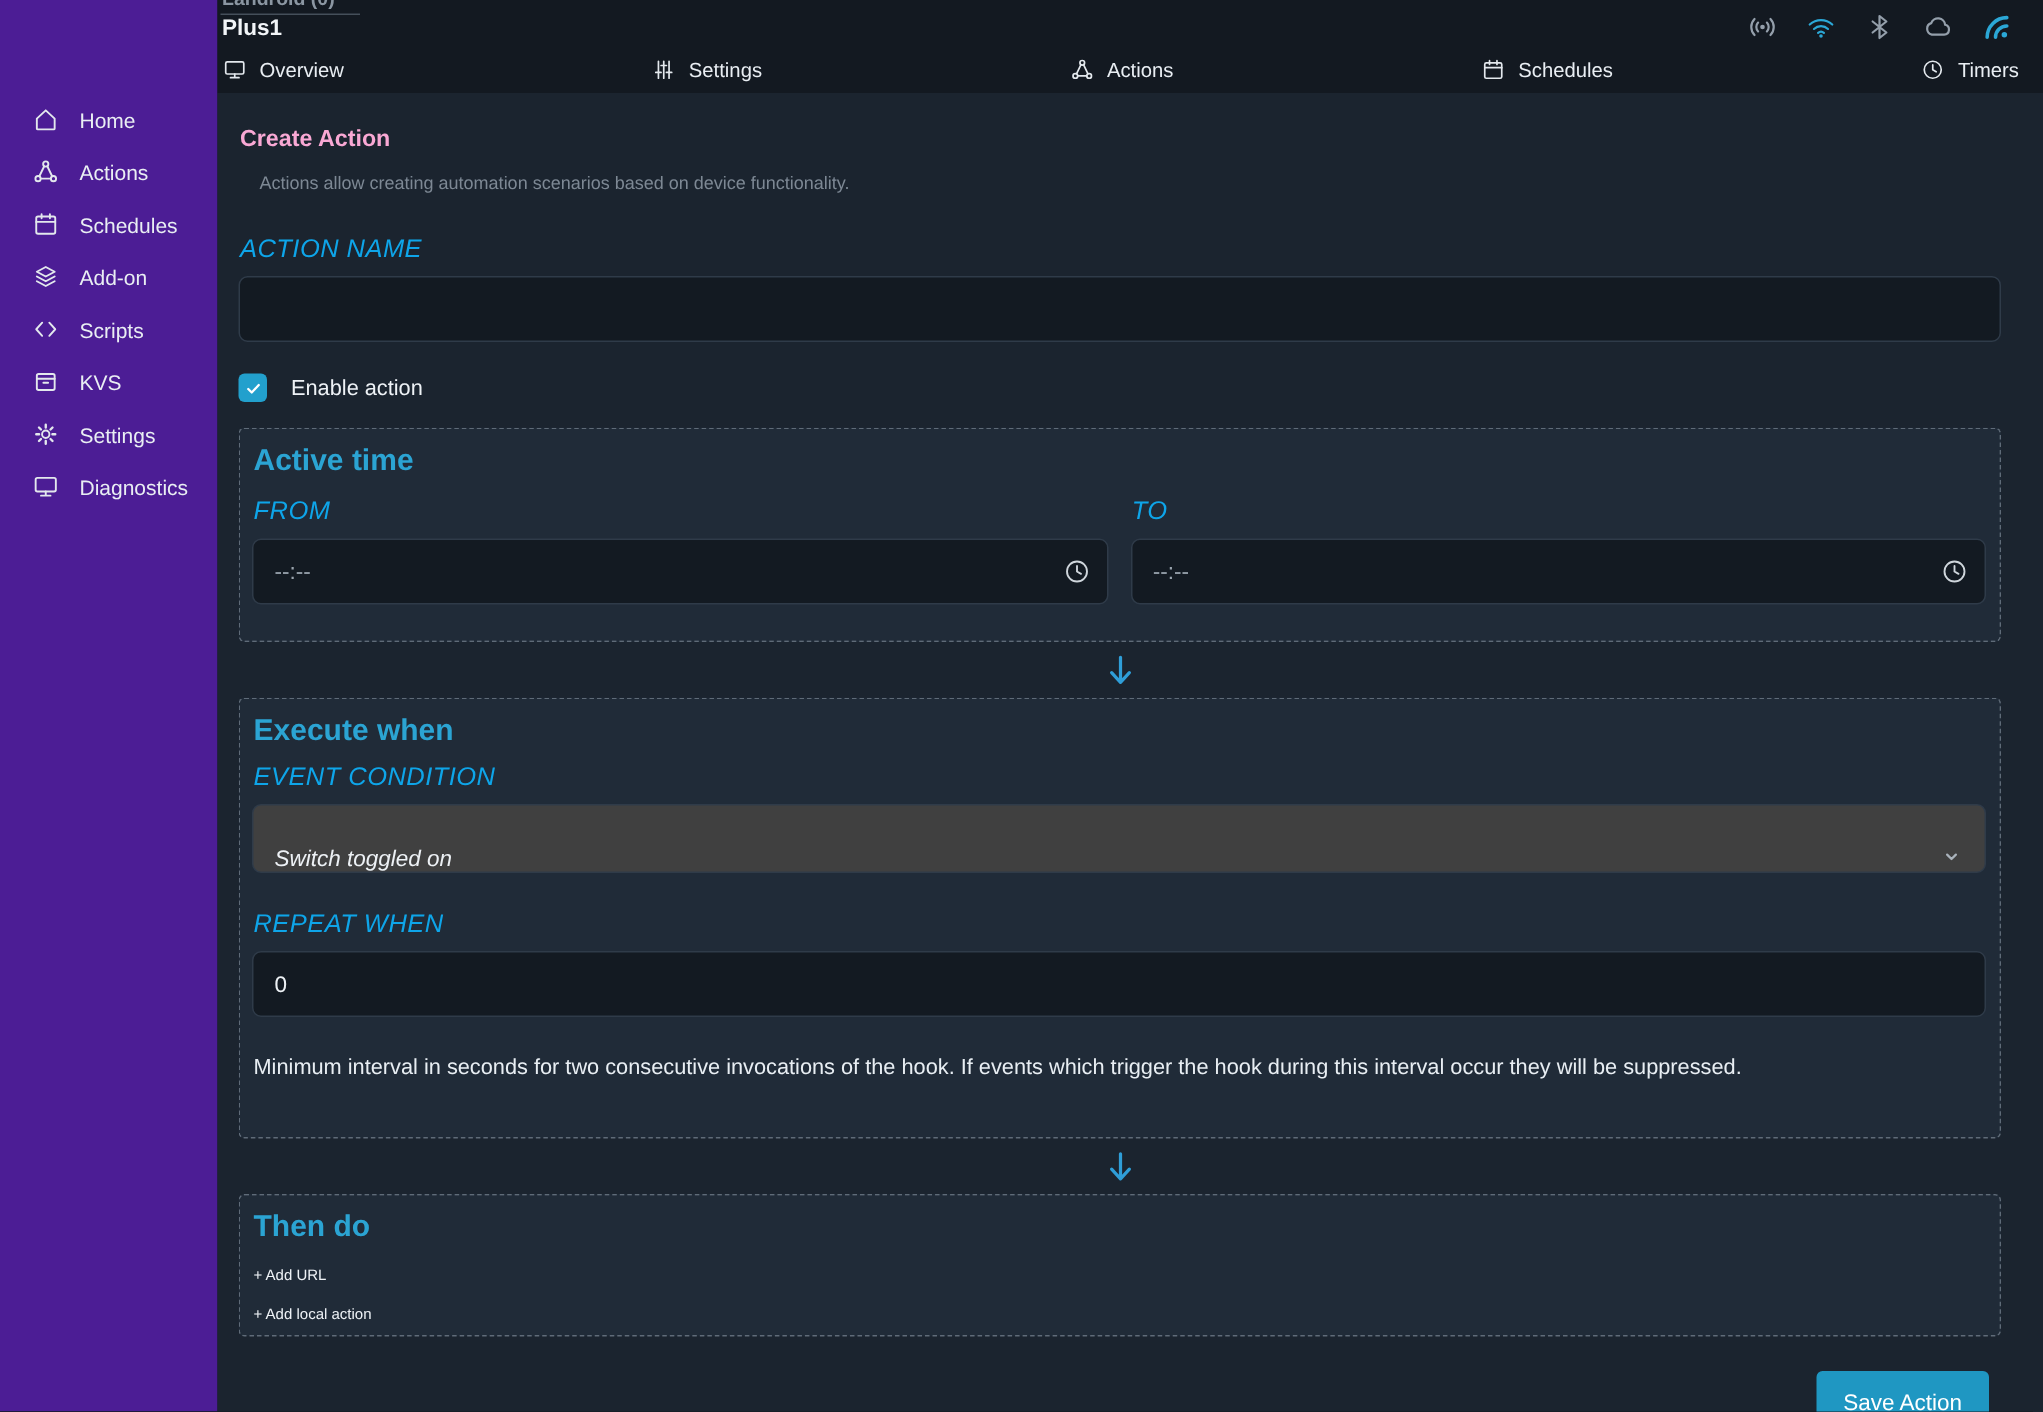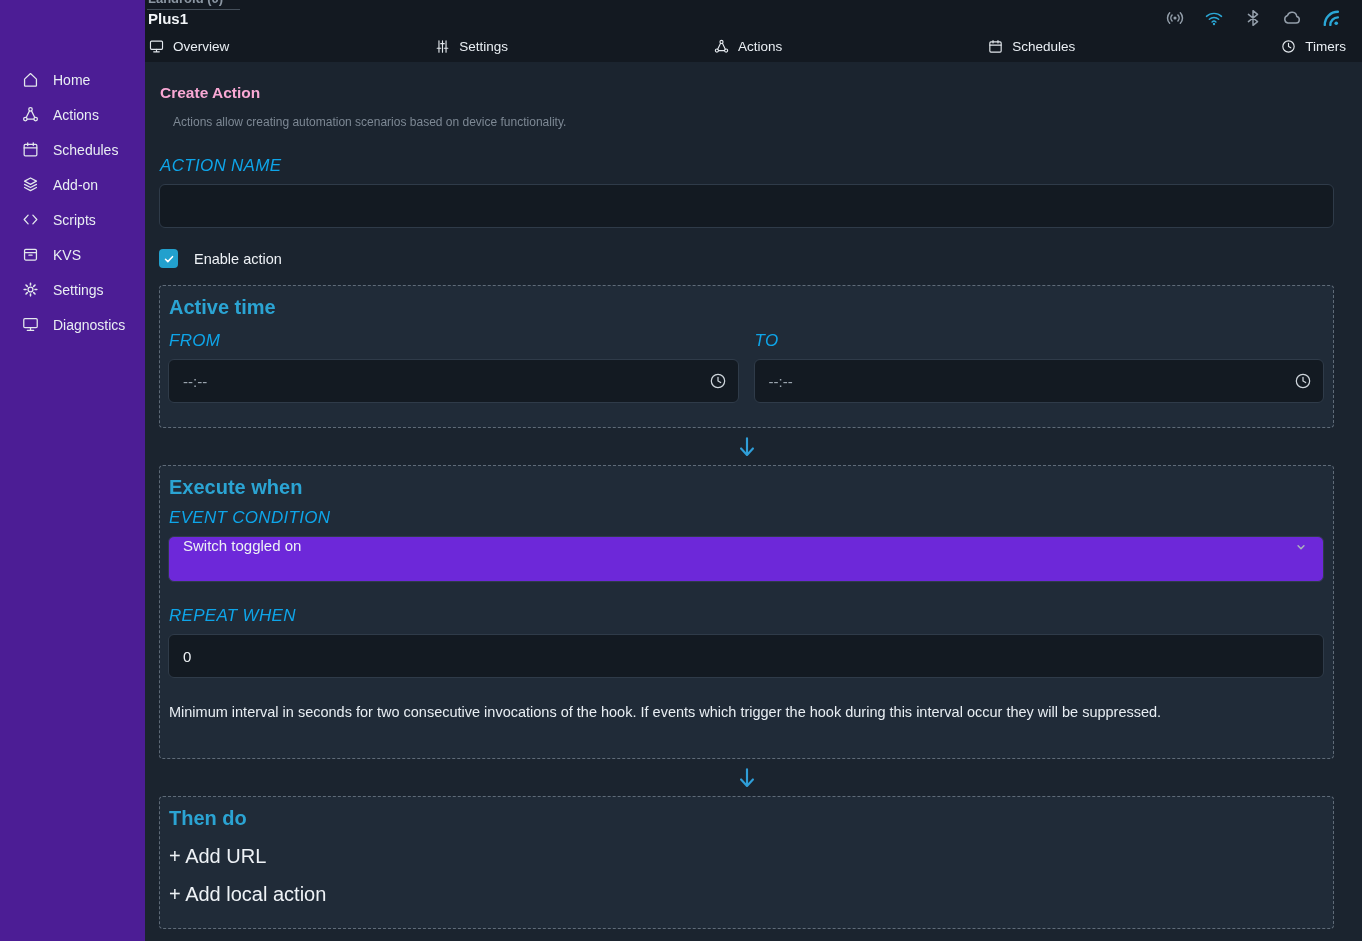--- a/index.html
+++ b/index.html
@@ -39,30 +39,30 @@
   .checkbox svg{width:14px;height:14px;stroke:#fff;fill:none;stroke-width:2.6;stroke-linecap:round;stroke-linejoin:round;}
   .checkbox-label{color:#eef2f6;font-size:14.5px;}
 
   .panel{border:1px dashed #5f6b78;border-radius:4px;background:#202b38;margin-top:17px;padding:10px 9px 24px 8px;}
   .panel-title{color:#2ba4d3;font-weight:bold;font-size:20px;margin:0 0 12px 1px;}
   .time-grid{display:grid;grid-template-columns:1fr 1fr;column-gap:15px;}
   .time-wrap{position:relative;}
   .time-wrap .clock-btn{position:absolute;right:11px;top:12px;width:20px;height:20px;cursor:pointer;}
   .time-wrap .clock-btn svg{width:20px;height:20px;stroke:#cfd6dc;fill:none;stroke-width:1.5;stroke-linecap:round;}
 
-  .select{display:flex;align-items:flex-start;justify-content:space-between;height:44px;background:#6d28d9;border:1px solid #2f3b49;border-radius:6px;color:#edf1f5;font-size:15px;padding:0 12px 0 14px;cursor:pointer;}
+  .select{display:flex;align-items:flex-end;justify-content:space-between;height:44px;background:#404040;border:1px solid #2f3b49;border-radius:6px;color:#edf1f5;font-size:15px;padding:0 12px 0 14px;cursor:pointer;font-style:italic;}
   .select svg{width:20px;height:20px;stroke:#aab3bc;fill:none;stroke-width:1.8;stroke-linecap:round;stroke-linejoin:round;}
 
   .helper{color:#e8eef3;font-size:14.5px;margin:26px 0 14px 1px;}
 
   .flow-arrow{display:flex;justify-content:center;margin:7px 0 2px;}
   .flow-arrow svg{width:26px;height:28px;stroke:#2f9ed8;fill:none;stroke-width:2;stroke-linecap:round;stroke-linejoin:round;}
 
-  .then-link{color:#eef2f6;font-size:20px;margin:15px 0 0 1px;cursor:pointer;width:fit-content;}
-  .then-panel{padding-bottom:22px;}
+  .then-link{color:#eef2f6;font-size:10px;margin:15px 0 0 1px;cursor:pointer;width:fit-content;}
+  .then-panel{padding-bottom:8px;}
 
   .save-row{display:flex;justify-content:flex-end;margin-top:23px;padding-right:8px;}
   .save-btn{background:#1f97c2;color:#fff;border:none;border-radius:4px;font-size:15px;font-family:"Liberation Sans",sans-serif;padding:0 18px;height:43px;cursor:pointer;}
 </style>
 </head>
 <body>
 
 <div class="app">
 
   <aside class="sidebar">

